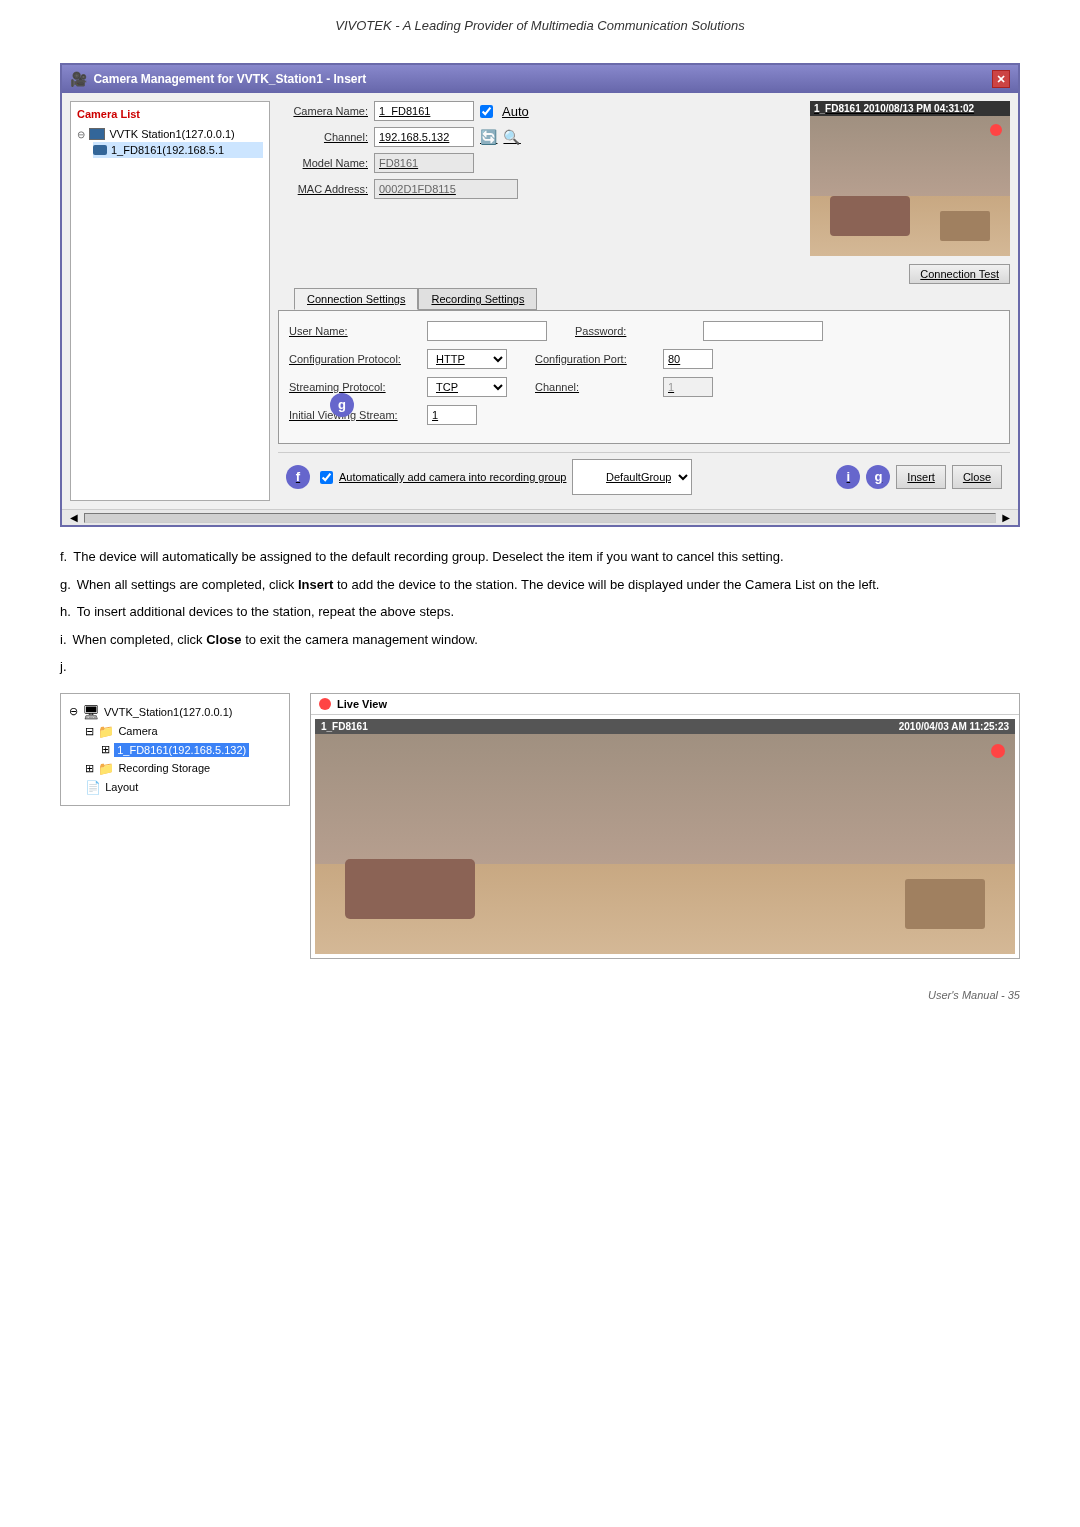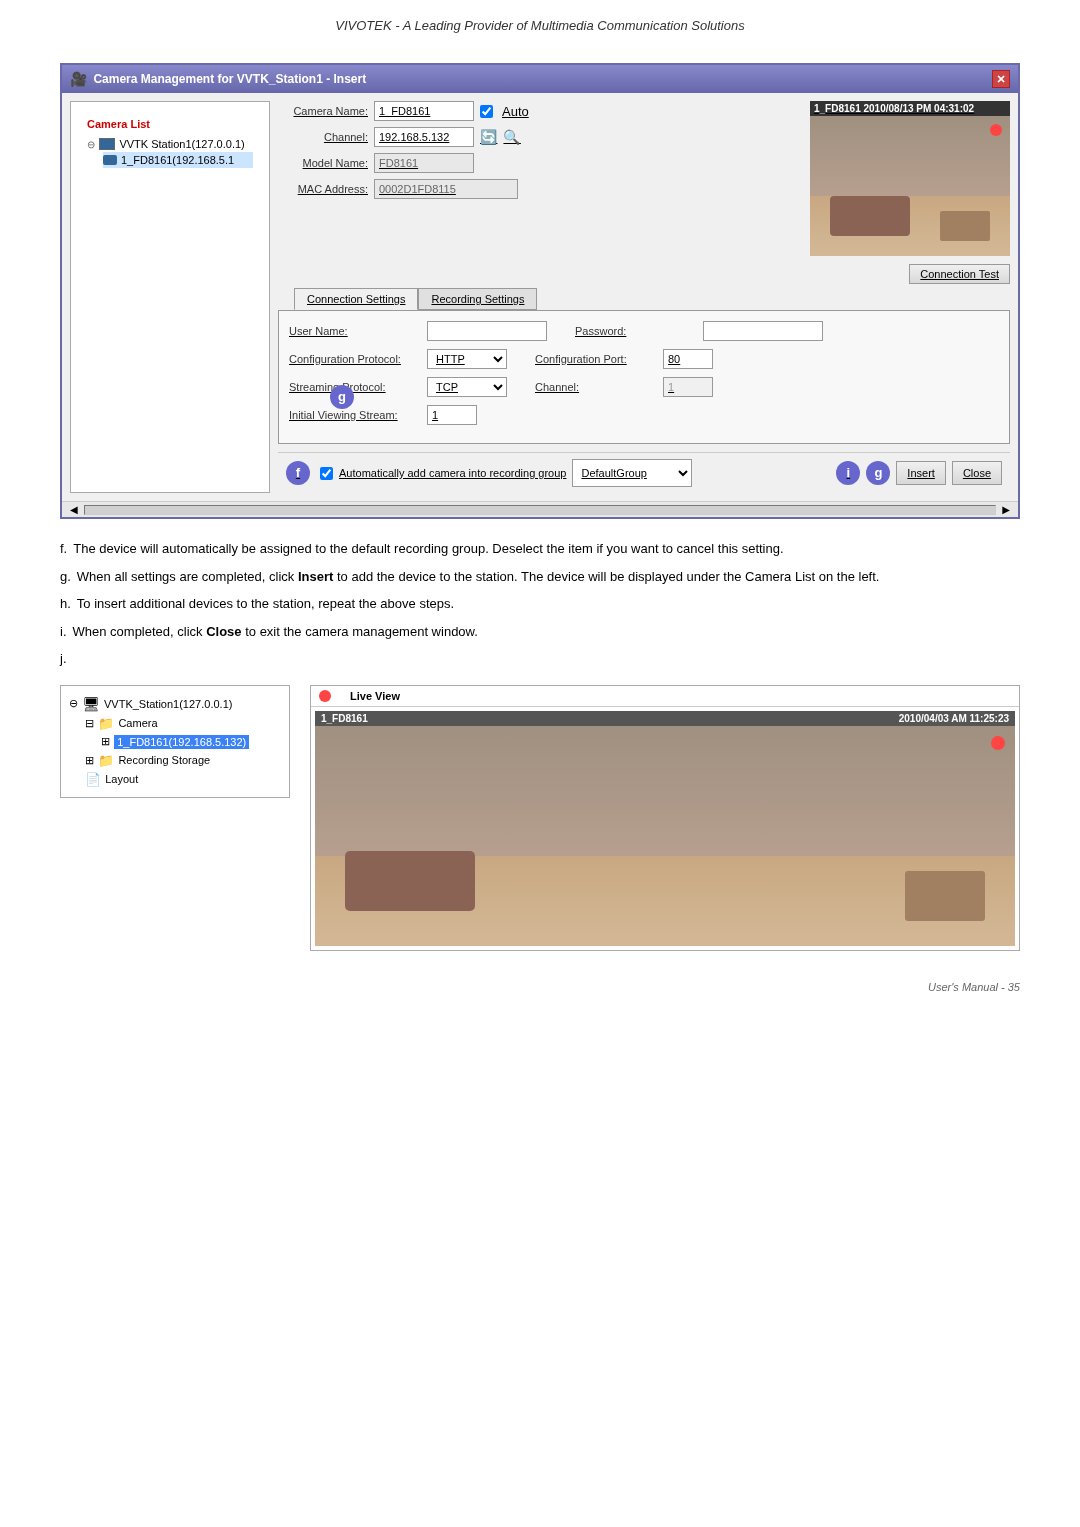--- a/index.html
+++ b/index.html
@@ -64,21 +64,21 @@
       display: flex;
       padding: 8px;
       gap: 8px;
       background: #f0f0f0;
     }
     
     .camera-list-panel {
       width: 200px;
       border: 1px solid #aaa;
       background: white;
-      padding: 16px;
+      padding: 6px;
       flex-shrink: 0;
     }
     .camera-list-title {
       font-size: 11px;
       font-weight: bold;
       color: #cc0000;
       margin-bottom: 6px;
     }
     .tree-item {
       display: flex;
@@ -288,22 +288,23 @@
       display: flex;
       align-items: center;
       gap: 6px;
       font-size: 11px;
     }
     .group-select {
       border: 1px solid #999;
       padding: 2px 4px;
       font-size: 11px;
       background: white;
-      height: 28px;
+      height: 36px;
       width: 120px;
+      text-align: right;
     }
     .btn-row {
       display: flex;
       gap: 6px;
     }
     
     .scrollbar-area {
       display: flex;
       align-items: center;
       border-top: 1px solid #ccc;
@@ -348,21 +349,21 @@
       padding: 8px;
     }
     .live-view-panel {
       flex: 1;
       border: 1px solid #aaa;
       background: white;
     }
     .live-view-header {
       display: flex;
       align-items: center;
-      gap: 19px;
+      gap: 6px;
       padding: 4px 8px;
       border-bottom: 1px solid #ccc;
       font-size: 11px;
       font-weight: bold;
     }
     .live-dot {
       width: 12px;
       height: 12px;
       border-radius: 50%;
       background: #ff4444;

